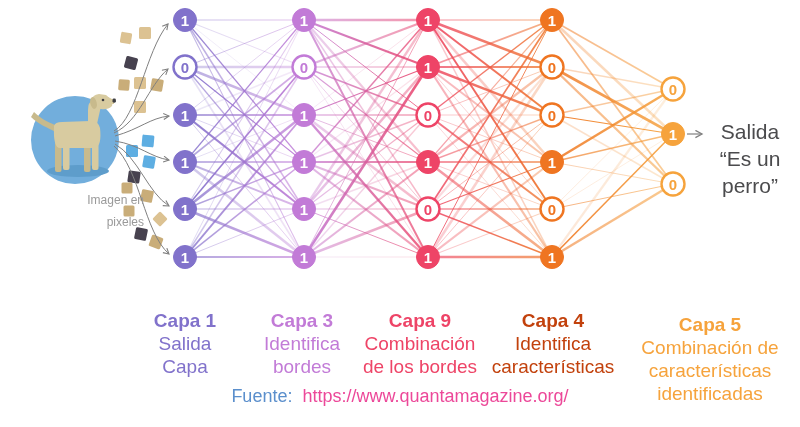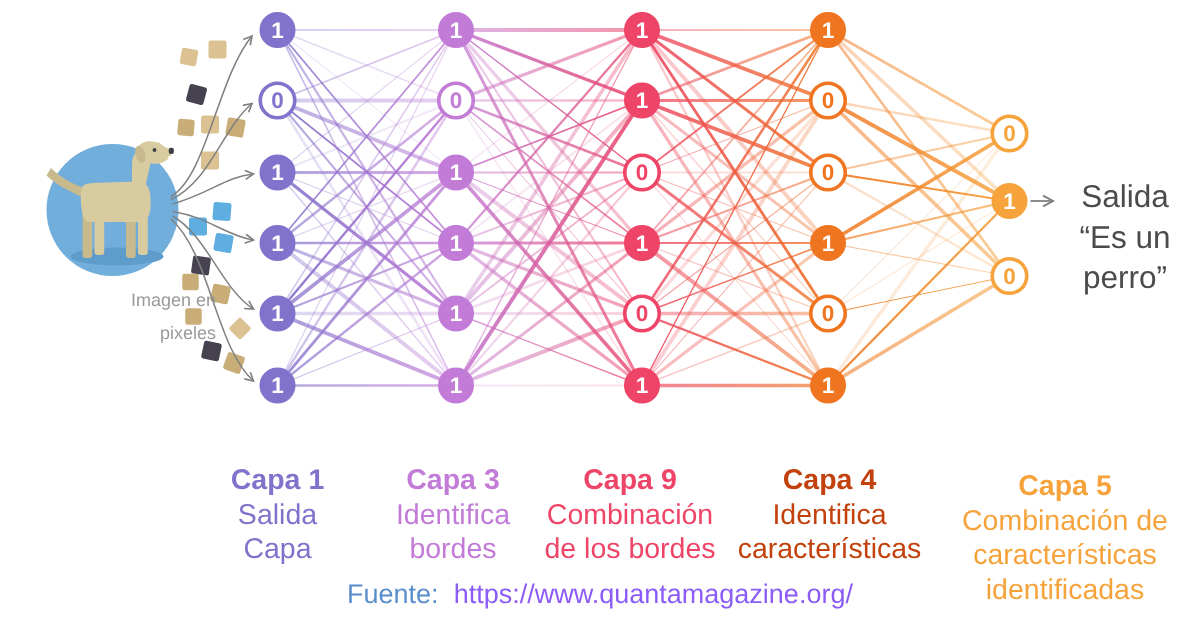--- a/index.html
+++ b/index.html
@@ -324,16 +324,16 @@
       <div class="capa-label" style="left: 600px; width: 220px; top: 286px; color: rgb(246, 163, 60);">
         <div class="capa-title">Capa 5</div>
         <div>Combinación de</div>
         <div>características</div>
         <div>identificadas</div>
       </div>
     </div>
 
   <div class="txt fuente">
     <span class="fb" style="color: rgb(91, 143, 204);">Fuente:</span>
-    <span>&nbsp;</span><span class="furl" style="color: #8b5cf6; margin-top: 48px;">https://www.quantamagazine.org/</span>
+    <span>&nbsp;</span><span class="furl" style="color: #ec4899; margin-top: 48px;">https://www.quantamagazine.org/</span>
   </div>
 
 </div>
 
 </body></html>

